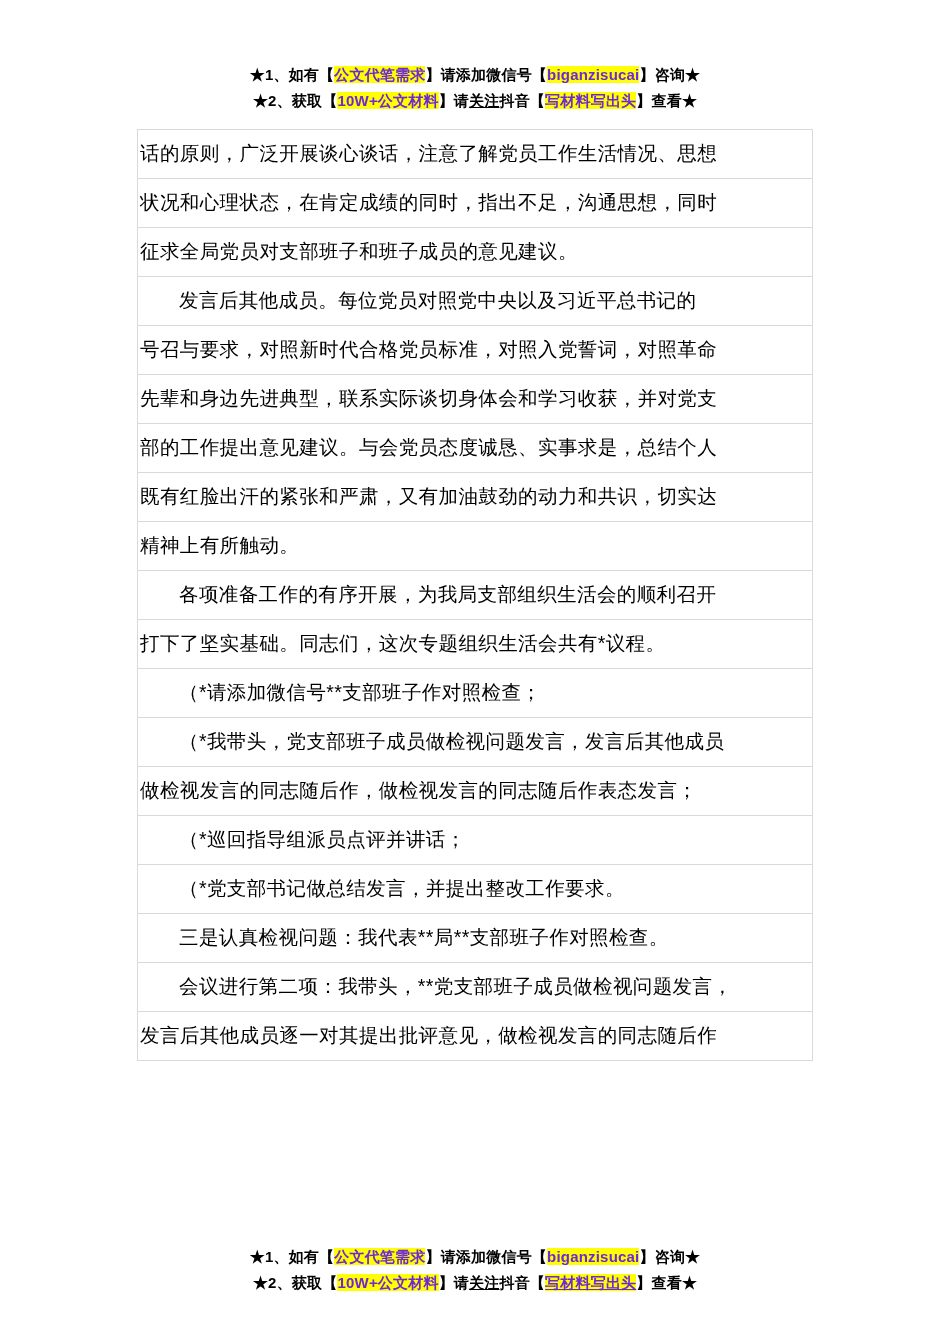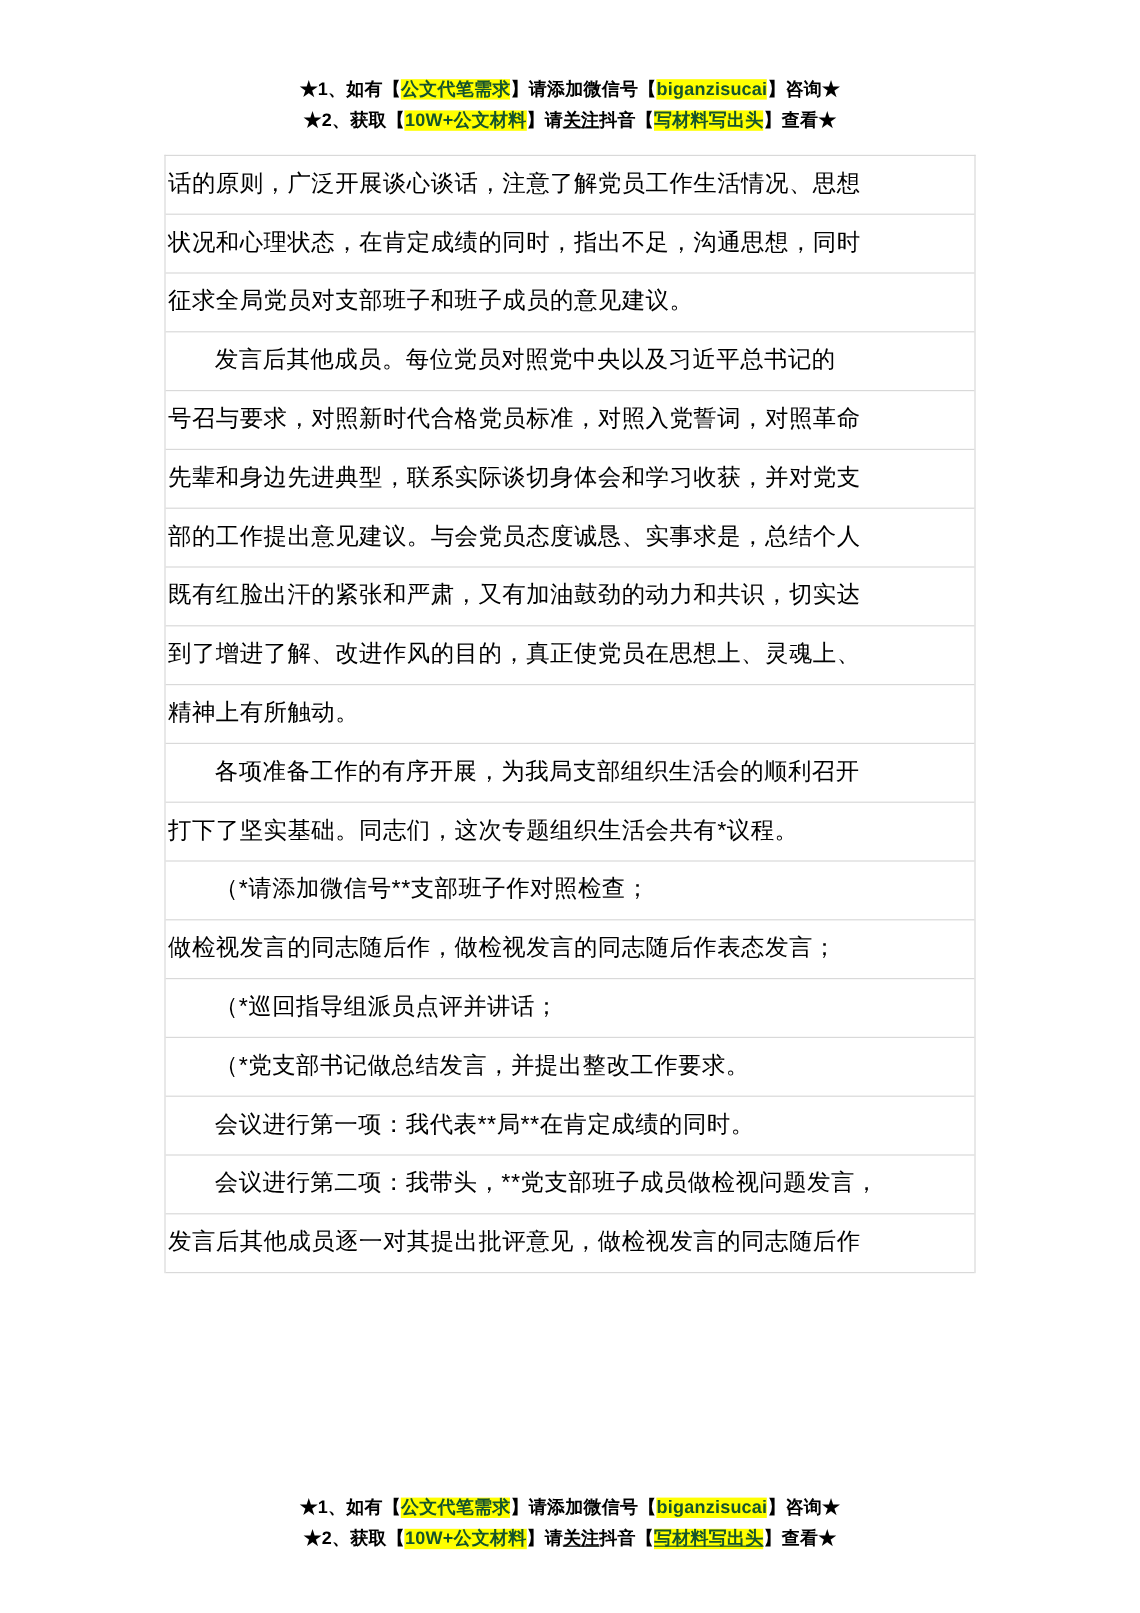--- a/index.html
+++ b/index.html
@@ -37,21 +37,21 @@
     position: absolute;
     left: 0;
     right: 0;
     bottom: 48px;
   }
   .promo .line {
     white-space: nowrap;
   }
   .hl-red {
     background: #ffff00;
-    color: #14532d;
+    color: #6d28d9;
   }
   .ul {
     text-decoration: underline;
   }
   
   .doc {
     margin: 14px auto 0 auto;
     width: 676px;
     border: 1px solid #d9d9d9;
     border-bottom: none;
@@ -111,45 +111,45 @@
     <div class="doc-row">
         <p>先辈和身边先进典型，联系实际谈切身体会和学习收获，并对党支</p>
       </div>
     <div class="doc-row">
         <p>部的工作提出意见建议。与会党员态度诚恳、实事求是，总结个人</p>
       </div>
     <div class="doc-row">
         <p>既有红脸出汗的紧张和严肃，又有加油鼓劲的动力和共识，切实达</p>
       </div>
     <div class="doc-row">
-        <p>到了增进了解、改进作风的目的，真正使党员在思想上、灵魂上、</p>
-      </div>
-    <div class="doc-row">
         <p>精神上有所触动。</p>
       </div>
     <div class="doc-row indent">
         <p>各项准备工作的有序开展，为我局支部组织生活会的顺利召开</p>
       </div>
     <div class="doc-row">
         <p>打下了坚实基础。同志们，这次专题组织生活会共有*议程。</p>
       </div>
     <div class="doc-row indent">
         <p>（*请添加微信号**支部班子作对照检查；</p>
       </div>
+    <div class="doc-row indent">
+        <p>（*我带头，党支部班子成员做检视问题发言，发言后其他成员</p>
+      </div>
     <div class="doc-row">
         <p>做检视发言的同志随后作，做检视发言的同志随后作表态发言；</p>
       </div>
     <div class="doc-row indent">
         <p>（*巡回指导组派员点评并讲话；</p>
       </div>
     <div class="doc-row indent">
         <p>（*党支部书记做总结发言，并提出整改工作要求。</p>
       </div>
     <div class="doc-row indent">
-        <p>会议进行第一项：我代表**局**在肯定成绩的同时。</p>
+        <p>三是认真检视问题：我代表**局**支部班子作对照检查。</p>
       </div>
     <div class="doc-row indent">
         <p>会议进行第二项：我带头，**党支部班子成员做检视问题发言，</p>
       </div>
     <div class="doc-row" style="border-bottom:1px solid #d9d9d9;">
         <p>发言后其他成员逐一对其提出批评意见，做检视发言的同志随后作</p>
       </div>
   </div>
 
   <div class="promo promo-bottom">

